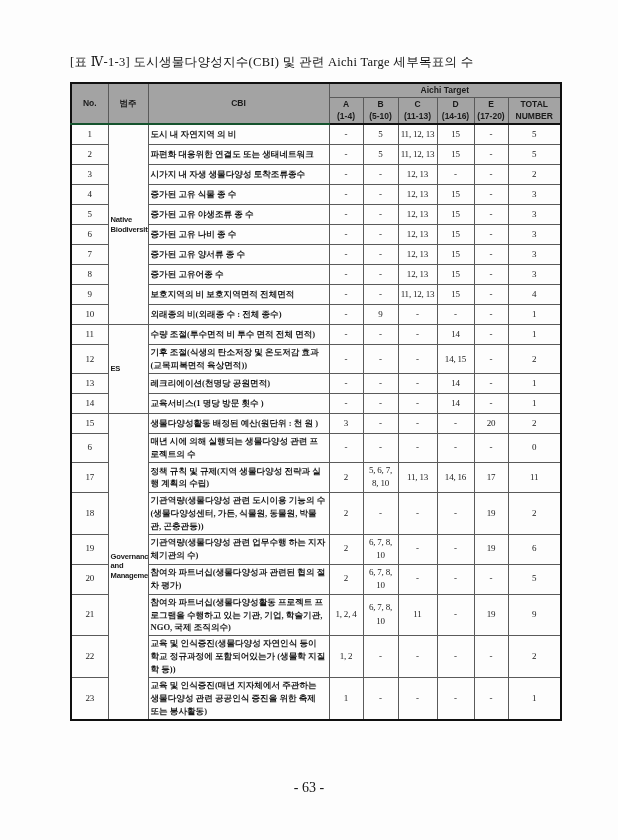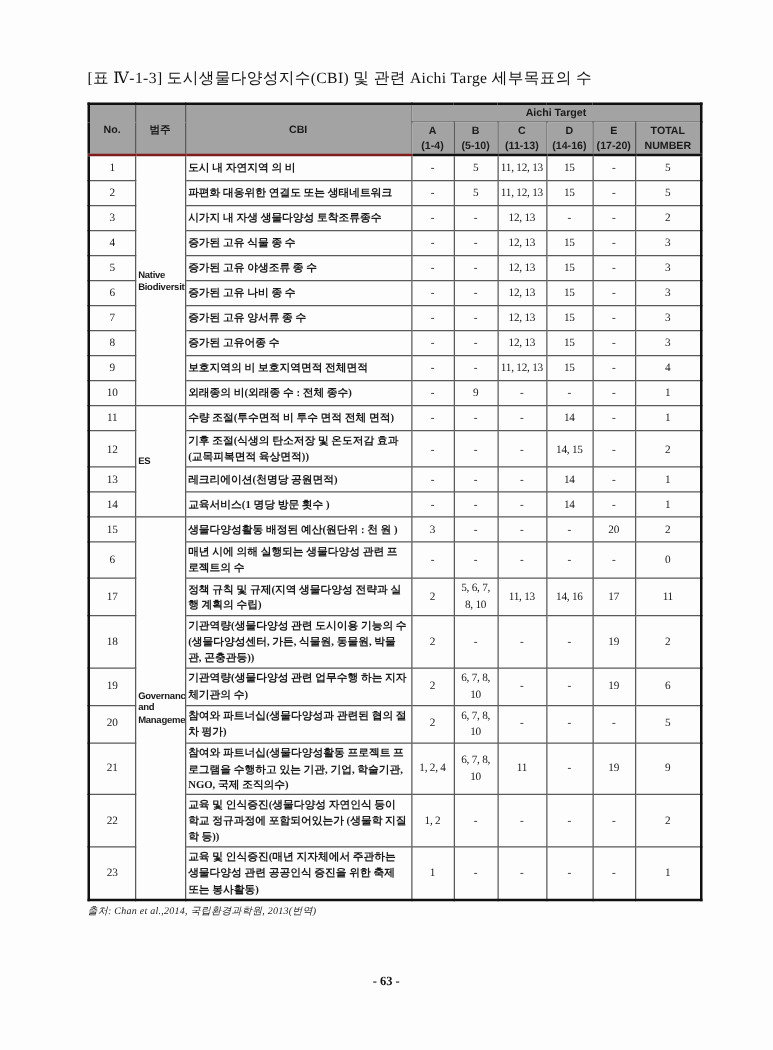--- a/index.html
+++ b/index.html
@@ -40,21 +40,21 @@
   }
   thead th {
     background: #a3a3a3;
     font-family: "Liberation Sans", "DejaVu Sans", sans-serif;
     font-weight: bold;
     font-size: 8.5px;
     text-align: center;
     line-height: 1.35;
   }
   thead tr.sub th { border-bottom: 2px solid #101010; }
-  thead th.span2 { border-bottom: 2px solid #7f1d1d; }
+  thead th.span2 { border-bottom: 2px solid #14532d; }
   tbody td {
     font-size: 8.6px;
     line-height: 1.5;
     height: 17px;
   }
   td.c { text-align: center; font-size: 9px; letter-spacing: -0.2px; }
   td.cbi-cell { text-align: left; padding-left: 3px; padding-right: 3px; font-weight: bold; }
   td.cat {
     text-align: left;
     font-family: "Liberation Sans", "DejaVu Sans", sans-serif;
@@ -69,23 +69,22 @@
     font-size: 8px;
     font-style: italic;
     color: #222;
     letter-spacing: 0.2px;
   }
   .page-number {
     position: absolute;
     left: 0; right: 0;
     top: 780px;
     text-align: center;
-    font-size: 10px;
+    font-size: 14px;
     color: #111;
-    font-weight: bold;
   }
 </style>
 </head>
 <body>
 
 <div class="page">
   <div class="doc">
 
     <div class="title">[표 Ⅳ-1-3] 도시생물다양성지수(CBI) 및 관련 Aichi Targe 세부목표의 수</div>
 
@@ -365,17 +364,16 @@
           <td class="c">1</td>
           <td class="c">-</td>
           <td class="c">-</td>
           <td class="c">-</td>
           <td class="c">-</td>
           <td class="c">1</td>
         </tr>
       </tbody>
     </table>
 
-    <div class="source">출처: Chan et al.,2014, 국립환경과학원, 2013(번역)</div>
   </div>
 
   <div class="page-number">- 63 -</div>
 </div>
 
 </body></html>

